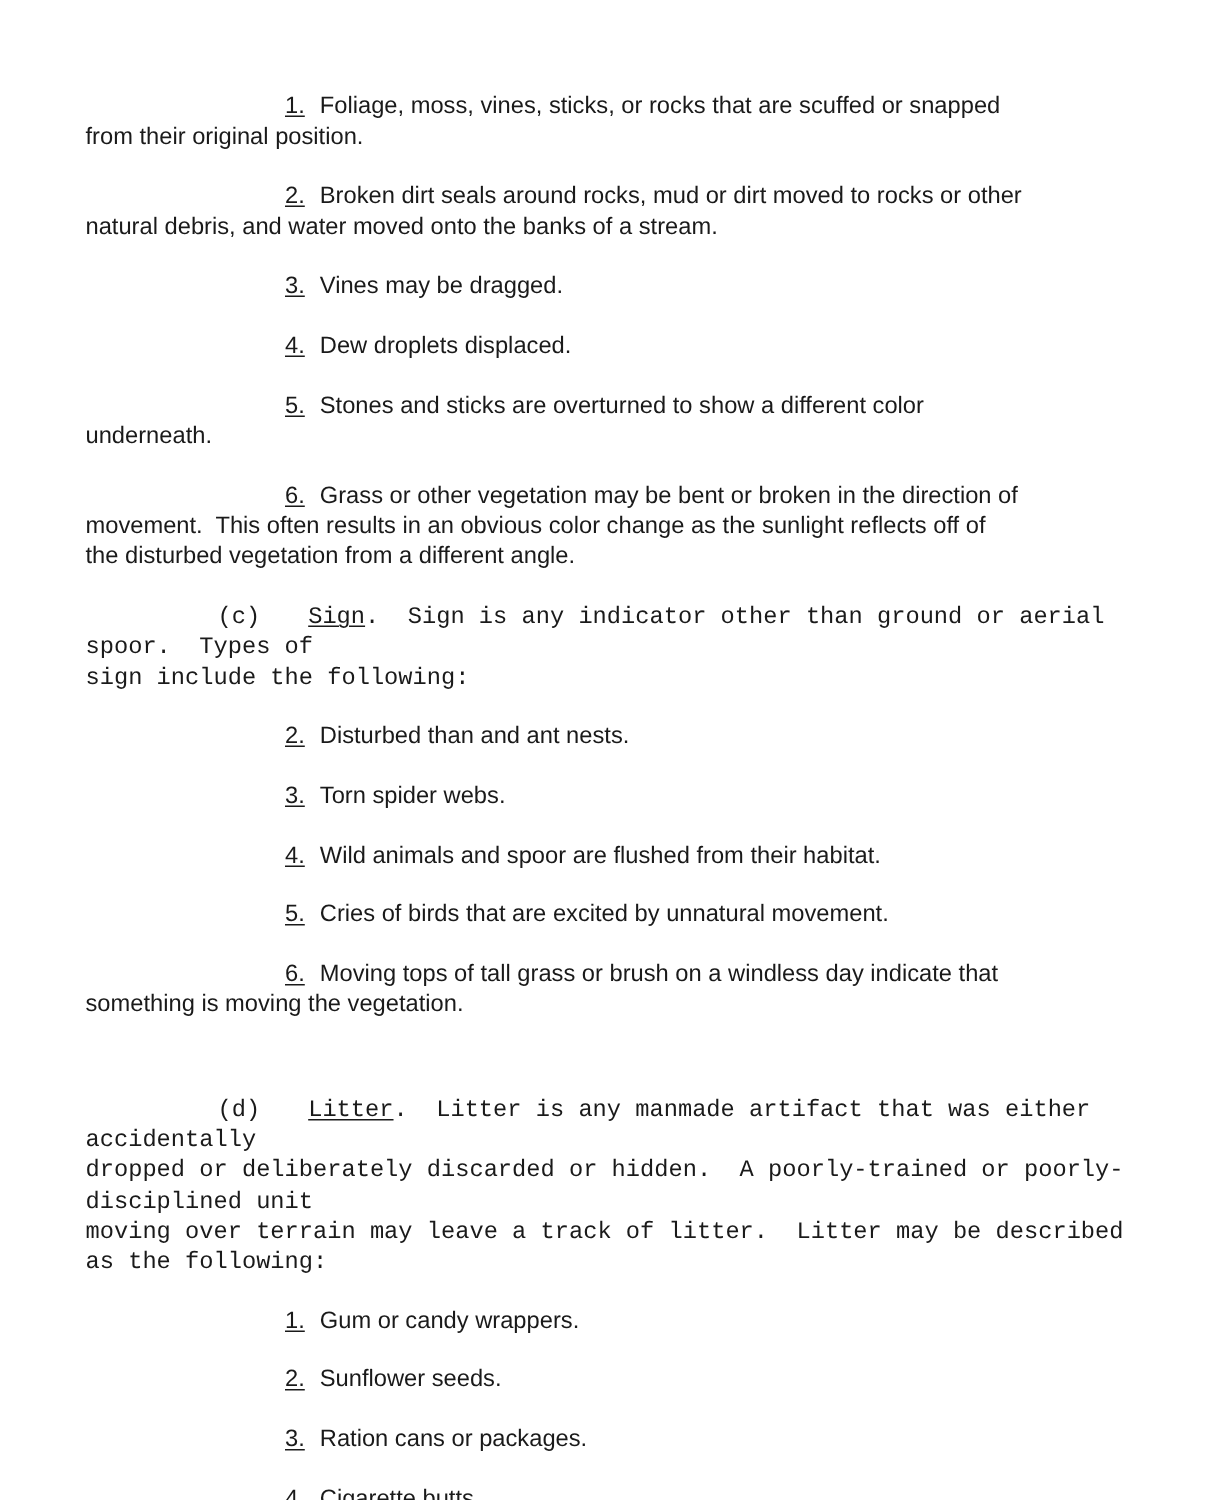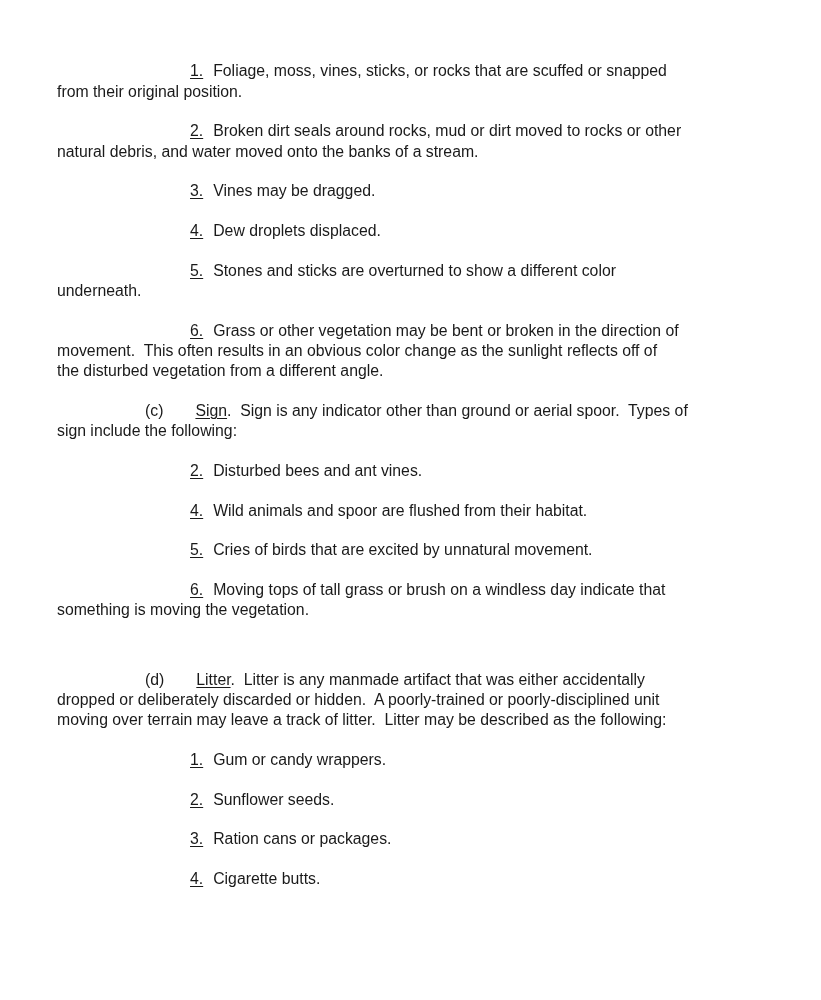--- a/index.html
+++ b/index.html
@@ -20,21 +20,21 @@
     line-height: 20.3px;
   }
   .para {
     margin: 19.4px 50px 0 57px;
     white-space: pre-wrap;
   }
   .para.extra-gap {
     margin-top: 49px;
   }
   .para.numbered { text-indent: 133px; }
-  .para.lettered { text-indent: 88px; }
+  .para.lettered { text-indent: 88px; font-family: Liberation Mono, monospace; }
   .marker { display: inline; }
   .numbered .marker {
     text-decoration: underline;
     text-decoration-thickness: 1.4px;
     text-underline-offset: 2px;
     margin-right: 10px;
   }
   .lettered .marker {
     margin-right: 32px;
   }
@@ -54,21 +54,22 @@
 natural debris, and water moved onto the banks of a stream.</span></p>
     <p class="para numbered"><span class="marker">3.</span><span class="item-text">Vines may be dragged.</span></p>
     <p class="para numbered"><span class="marker">4.</span><span class="item-text">Dew droplets displaced.</span></p>
     <p class="para numbered"><span class="marker">5.</span><span class="item-text">Stones and sticks are overturned to show a different color
 underneath.</span></p>
     <p class="para numbered"><span class="marker">6.</span><span class="item-text">Grass or other vegetation may be bent or broken in the direction of
 movement.  This often results in an obvious color change as the sunlight reflects off of
 the disturbed vegetation from a different angle.</span></p>
     <p class="para lettered"><span class="marker">(c)</span><span class="item-label">Sign</span>.  <span class="item-text">Sign is any indicator other than ground or aerial spoor.  Types of
 sign include the following:</span></p>
-    <p class="para numbered"><span class="marker">2.</span><span class="item-text">Disturbed bees and ant vines.</span></p>
+    <p class="para numbered"><span class="marker">2.</span><span class="item-text">Disturbed than and ant nests.</span></p>
+    <p class="para numbered"><span class="marker">3.</span><span class="item-text">Torn spider webs.</span></p>
     <p class="para numbered"><span class="marker">4.</span><span class="item-text">Wild animals and spoor are flushed from their habitat.</span></p>
     <p class="para numbered"><span class="marker">5.</span><span class="item-text">Cries of birds that are excited by unnatural movement.</span></p>
     <p class="para numbered"><span class="marker">6.</span><span class="item-text">Moving tops of tall grass or brush on a windless day indicate that
 something is moving the vegetation.</span></p>
     <p class="para lettered extra-gap"><span class="marker">(d)</span><span class="item-label">Litter</span>.  <span class="item-text">Litter is any manmade artifact that was either accidentally
 dropped or deliberately discarded or hidden.  A poorly-trained or poorly-disciplined unit
 moving over terrain may leave a track of litter.  Litter may be described as the following:</span></p>
     <p class="para numbered"><span class="marker">1.</span><span class="item-text">Gum or candy wrappers.</span></p>
     <p class="para numbered"><span class="marker">2.</span><span class="item-text">Sunflower seeds.</span></p>
     <p class="para numbered"><span class="marker">3.</span><span class="item-text">Ration cans or packages.</span></p>

